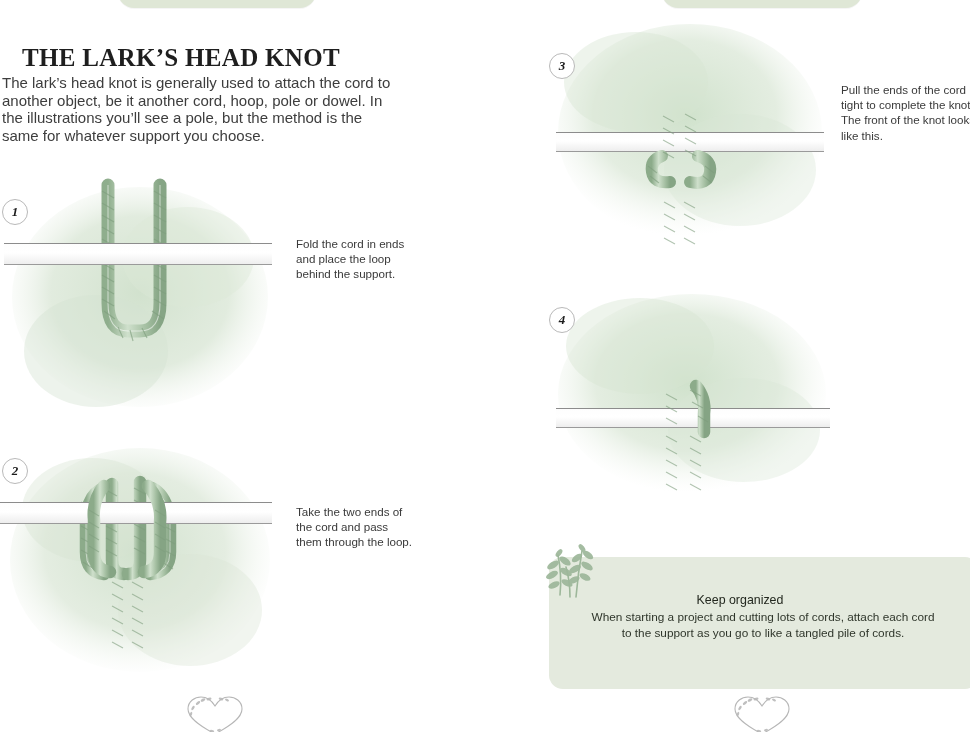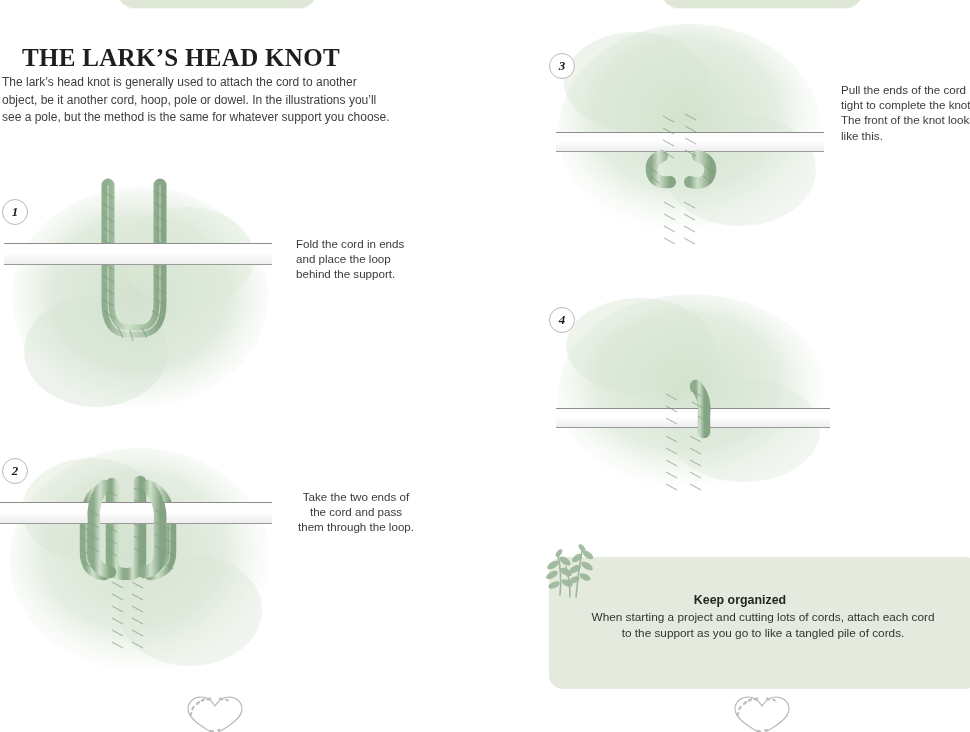--- a/index.html
+++ b/index.html
@@ -29,27 +29,27 @@
 
   
   .chapter-title{
     position:absolute;left:2px;top:44px;
     font-family:"Liberation Serif", serif;
     font-size:25px;font-weight:700;letter-spacing:.012em;
     color:#1e1e1e;white-space:nowrap;margin-left:20px;
   }
   .intro{
     position:absolute;left:2px;top:74px;width:392px;
-    font-size:12px;line-height:17.6px;color:#3d3d3d;
+    font-size:15px;line-height:17.6px;color:#3d3d3d;
   }
   .step-text{
     position:absolute;font-size:11.6px;line-height:15.2px;color:#3a3a3a;
   }
   #text-step1{left:296px;top:236px;width:124px;}
-  #text-step2{left:296px;top:489px;width:120px;text-align:center;}
+  #text-step2{left:296px;top:504px;width:120px;}
   #text-step3{left:841px;top:82px;width:146px;}
   #text-step4{left:841px;top:317px;width:128px;}
 
   
   .badge{
     position:absolute;width:24px;height:24px;border-radius:50%;
     border:1px solid #b9b9b9;background:#fff;
     display:flex;align-items:center;justify-content:center;
     font-family:"Liberation Serif", serif;
     font-style:italic;font-weight:700;font-size:13px;color:#1c1c1c;
@@ -68,21 +68,21 @@
   #illus-4{left:540px;top:290px;width:310px;height:230px;}
   .illus svg{display:block;width:100%;height:100%;}
 
   
   .tip-box{
     position:absolute;left:549px;top:557px;width:430px;height:132px;
     background:#e4eade;border-radius:14px;
   }
   .tip-title{
     position:absolute;left:0;right:48px;top:36px;text-align:center;
-    font-size:12.4px;font-weight:700;color:#23281f;
+    font-size:12.4px;font-weight:400;color:#23281f;
   }
   .tip-body{
     position:absolute;left:38px;right:40px;top:53px;text-align:center;
     font-size:11.8px;line-height:15.6px;color:#2f362b;
   }
   .sprig{position:absolute;left:546px;top:541px;width:56px;height:58px;z-index:3;}
 
   
   .folio{position:absolute;width:70px;height:42px;}
   #folio-left{left:180px;top:694px;}

